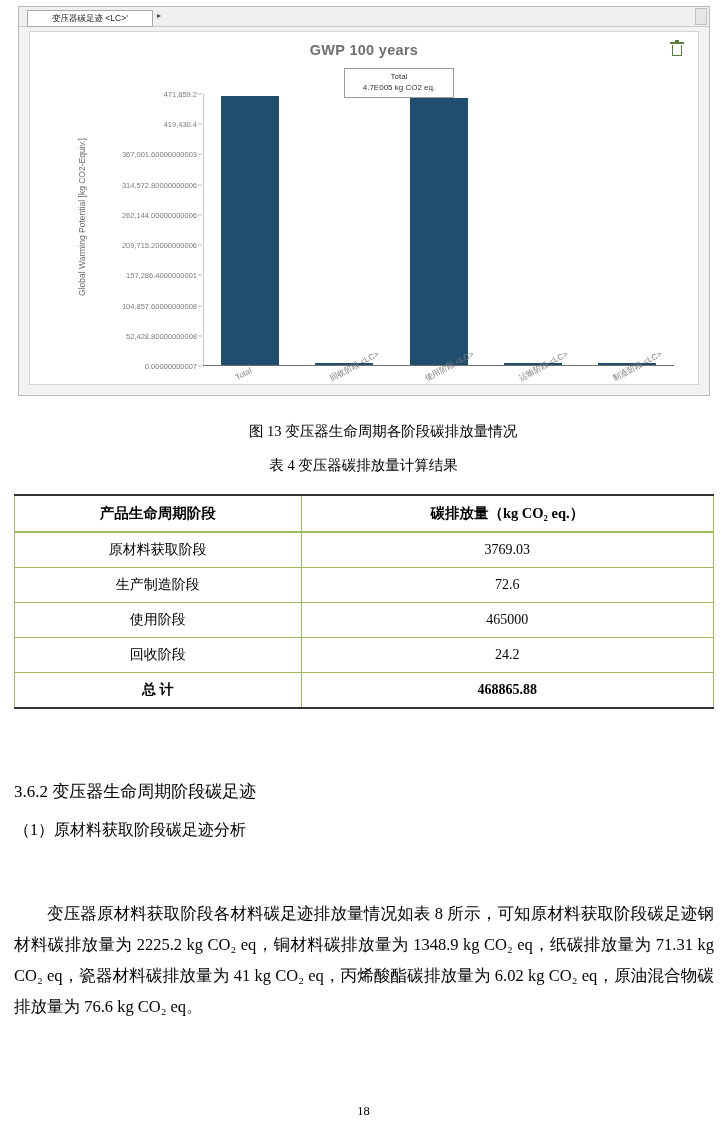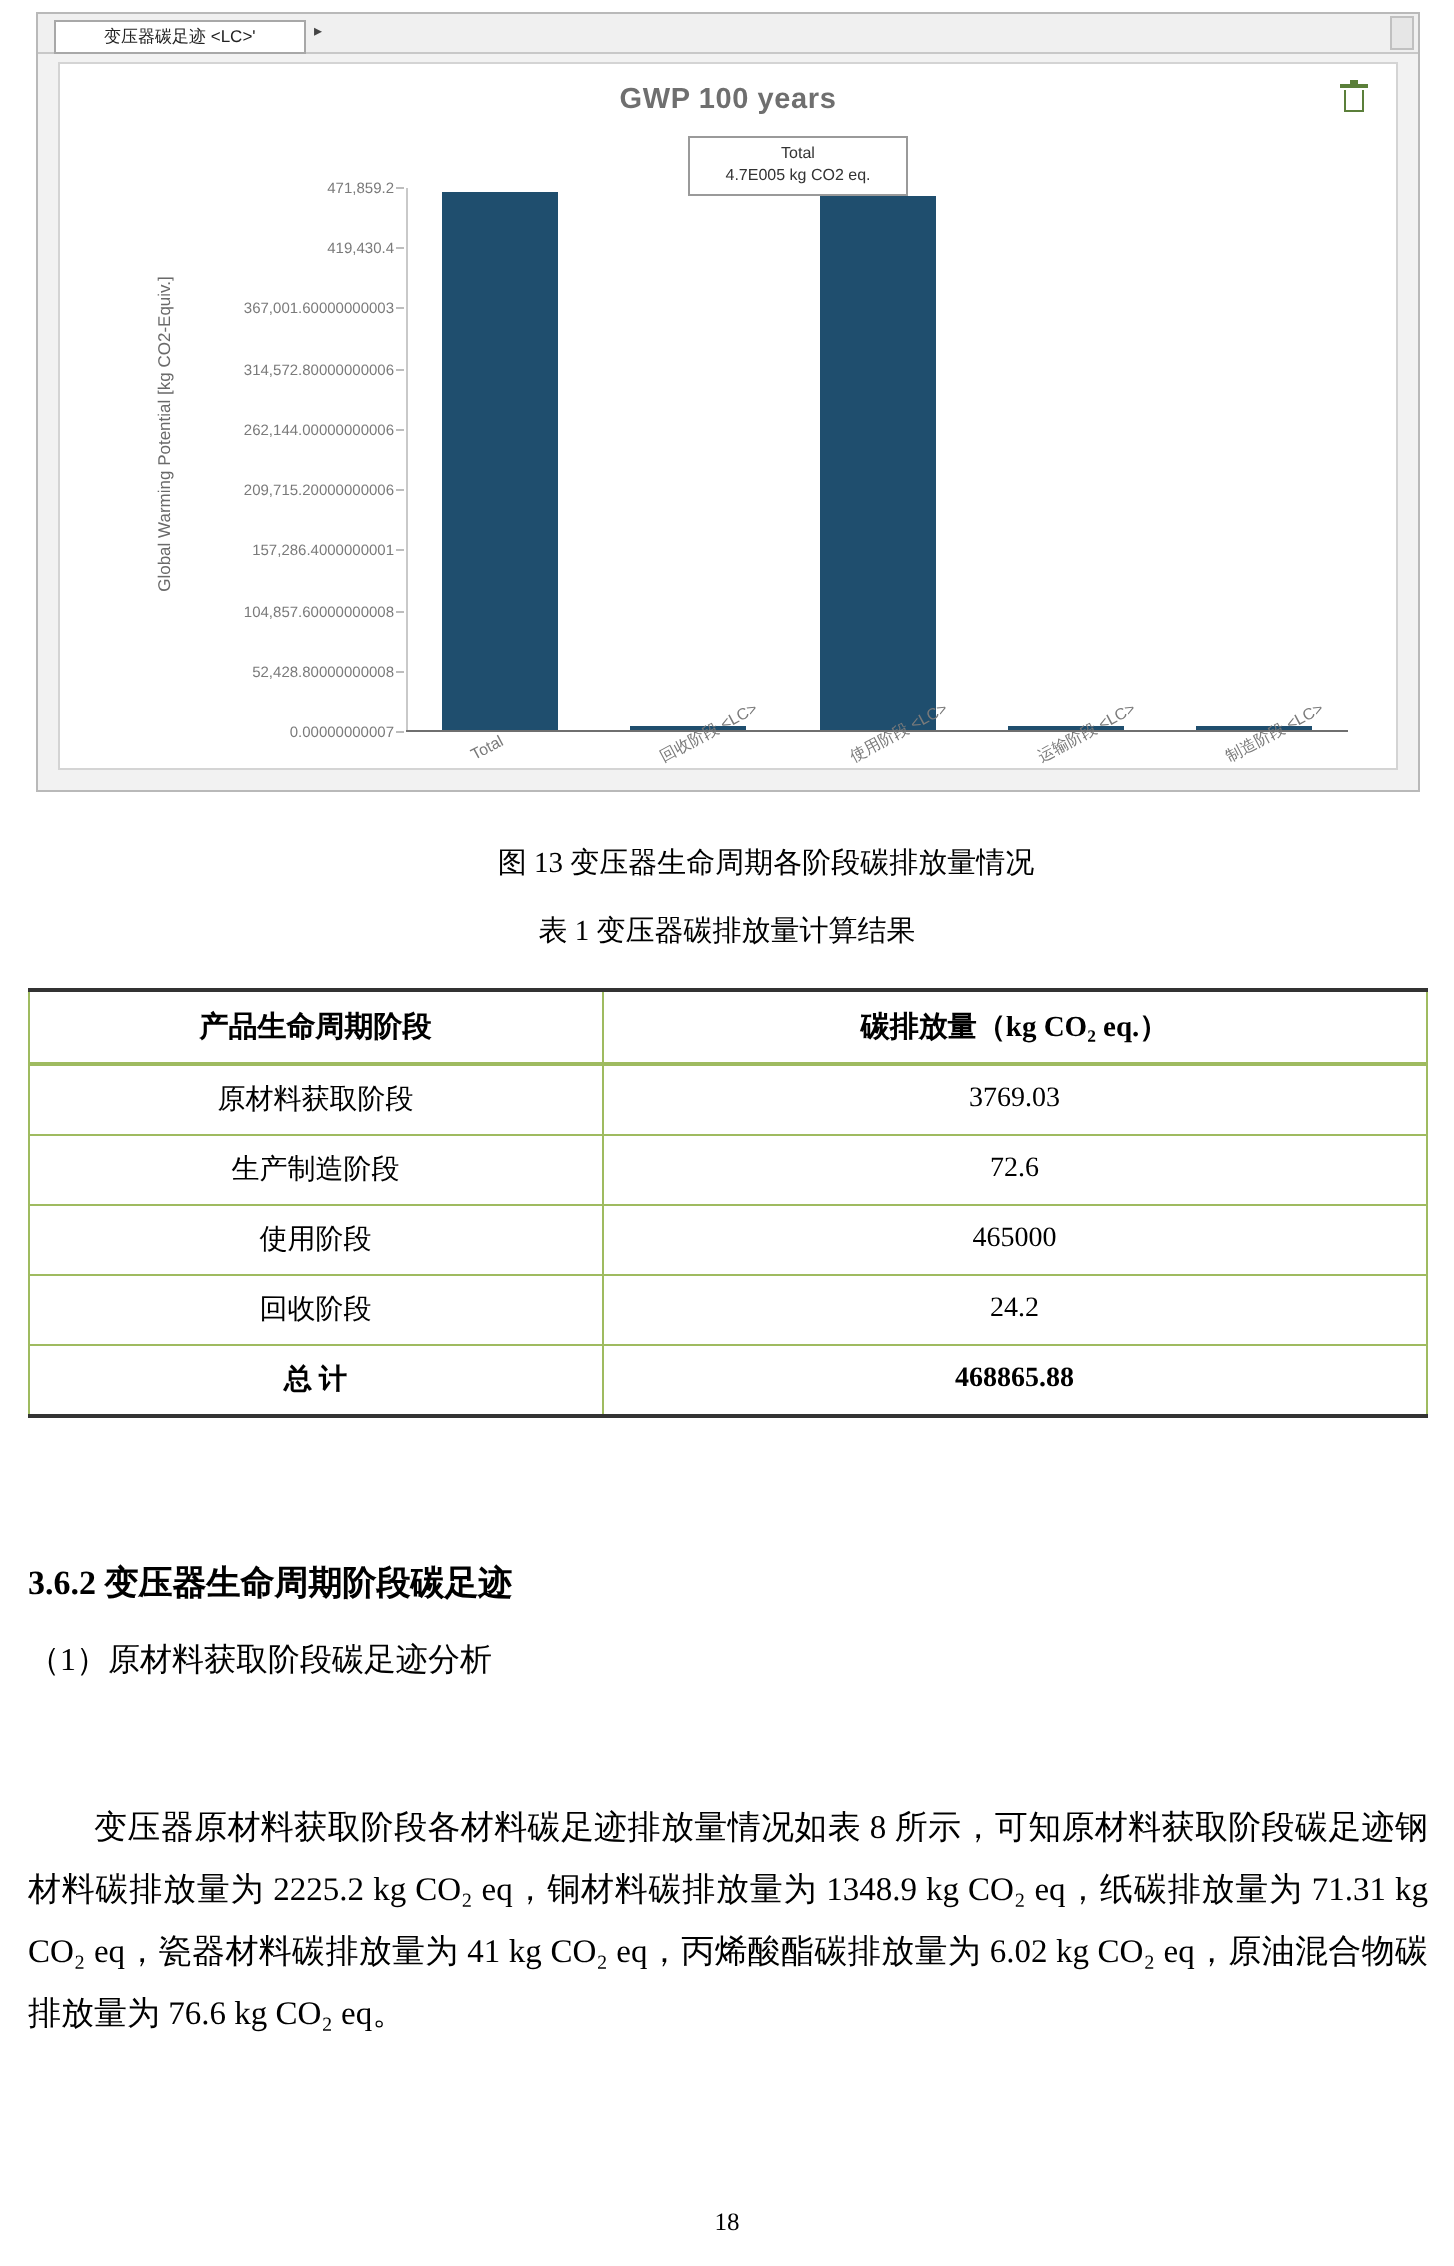--- a/index.html
+++ b/index.html
@@ -254,21 +254,21 @@
     border-bottom: 2px solid #333;
   }
   .col-left { width: 41%; }
 
   
   .heading {
     position: absolute;
     left: 14px;
     top: 780px;
     font-size: 17px;
-    font-weight: bold;
+    font-weight: normal;
     font-family: "Liberation Serif", serif;
   }
   .subheading {
     position: absolute;
     left: 14px;
     top: 820px;
     font-size: 16px;
     font-family: "Liberation Serif", serif;
   }
   .para {
@@ -352,21 +352,21 @@
           <div class="bar" style="left: 300.7px; height: 2px; background: rgb(31, 78, 110);"></div>
           <div class="xlabel" style="left: 313.7px;">运输阶段 &lt;LC&gt;</div>
           <div class="bar" style="left: 394.9px; height: 2.16464px; background: rgb(31, 78, 110);"></div>
           <div class="xlabel" style="left: 407.9px;">制造阶段 &lt;LC&gt;</div>
         </div>
     </div>
   </div>
 </div>
 
 <div class="fig-caption">图 13  变压器生命周期各阶段碳排放量情况</div>
-<div class="tbl-caption">表 1  变压器碳排放量计算结果</div>
+<div class="tbl-caption">表 4  变压器碳排放量计算结果</div>
 
 <table class="data-table">
   <thead>
     <tr>
       <th class="col-left">产品生命周期阶段</th>
       <th>碳排放量（kg CO₂ eq.）</th>
     </tr>
   </thead>
   <tbody id="table-body">
       <tr>

